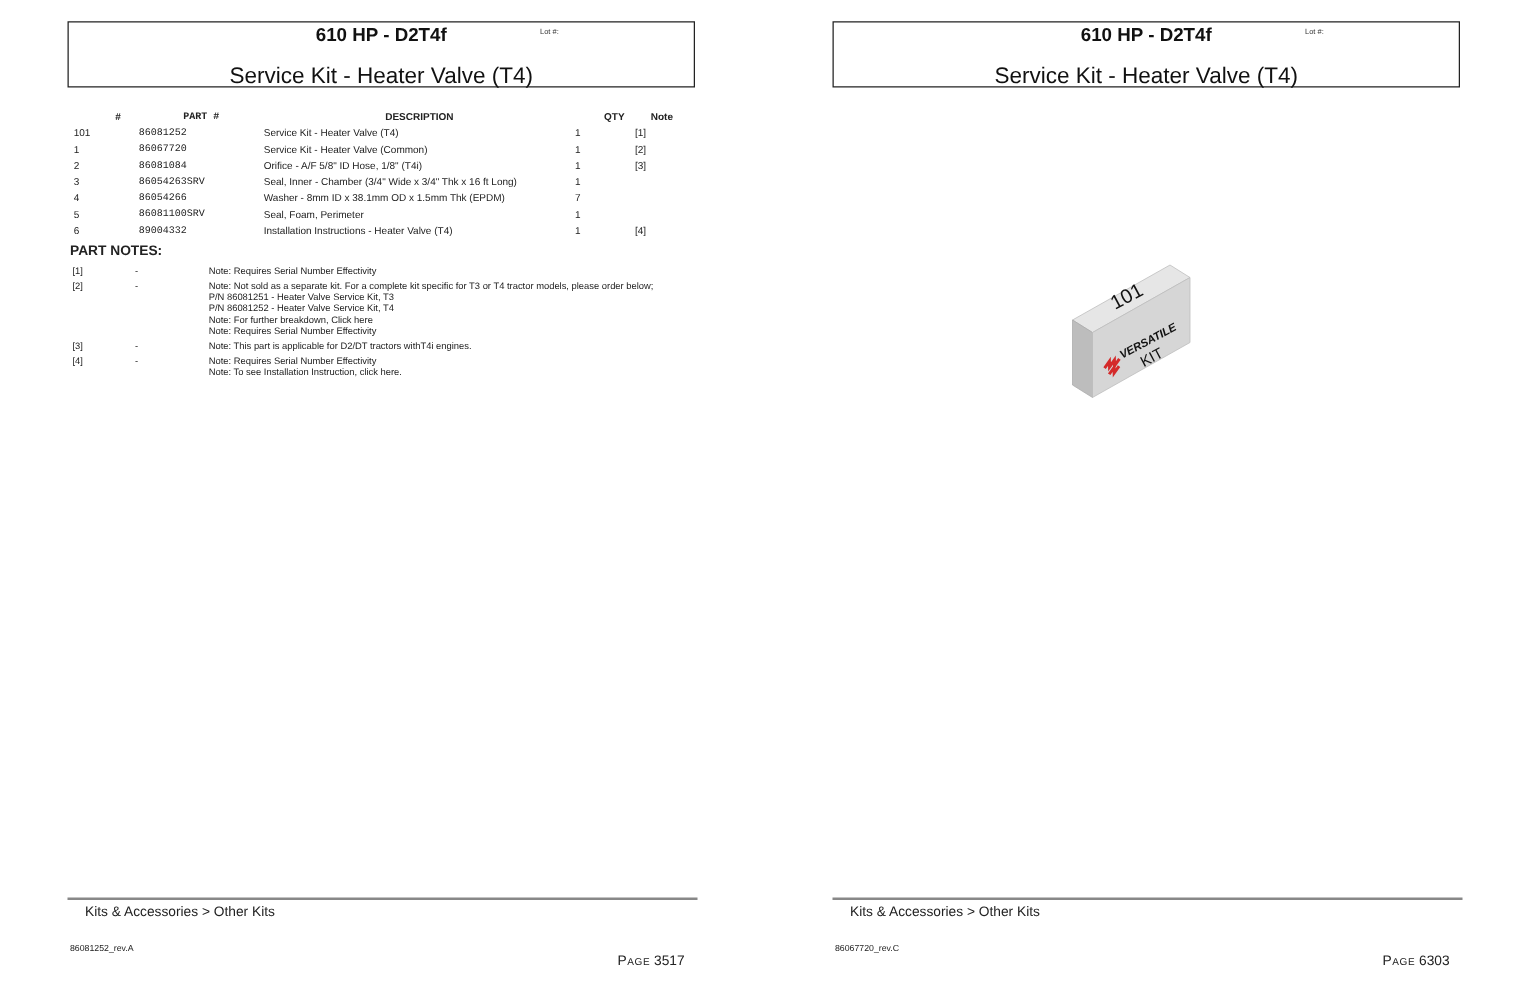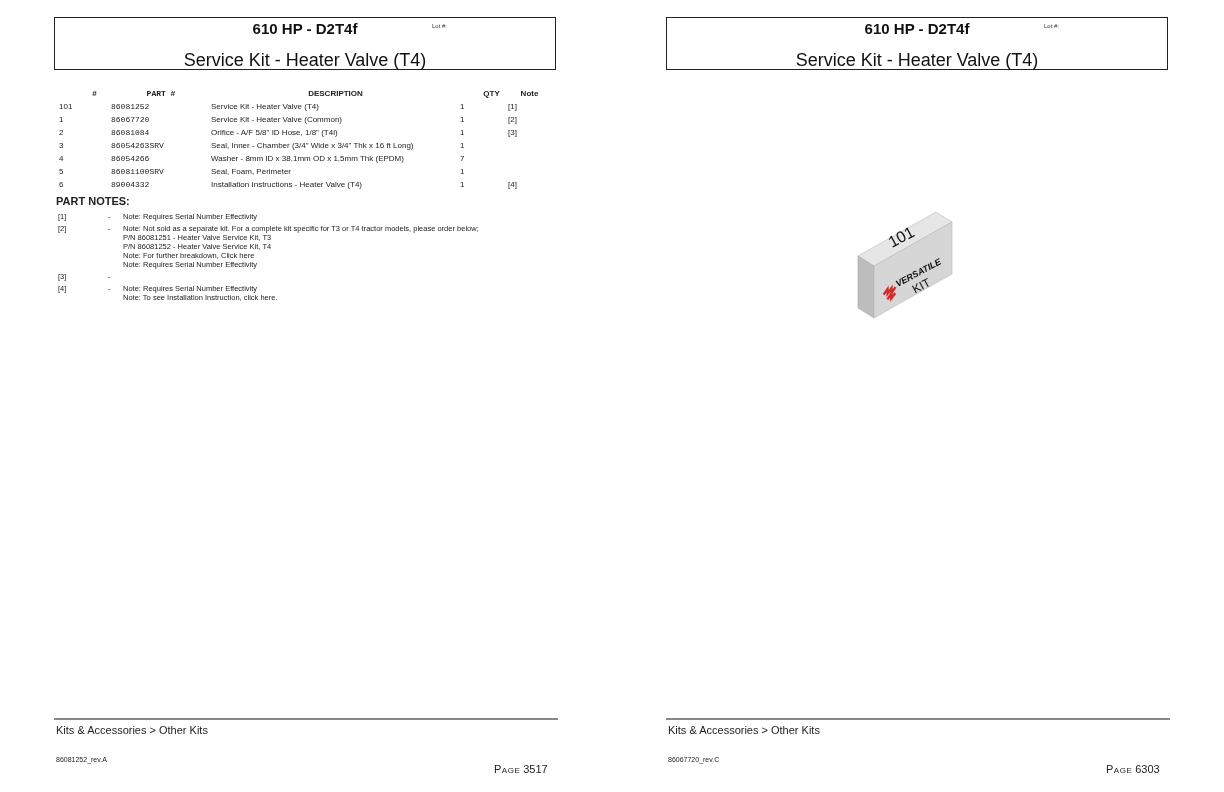--- a/index.html
+++ b/index.html
@@ -48,28 +48,28 @@
     th.c-note { text-align: left; padding-left: 3px !important; box-sizing: border-box; }
     td.c-num { padding-left: 3px !important; }
 
     .notes {
       position: absolute; left: 56px; top: 195px; width: 500px; font-size: 7.5px; color: #222;
     }
     .notes-title { font-weight: bold; font-size: 11px; margin-bottom: 5px; }
     .note-row { display: flex; margin-bottom: 3px; line-height: 9px; }
     .note-ref { width: 50px; padding-left: 2px; }
     .note-dash { width: 15px; }
-    .note-lines { flex: 1; }
+    .note-lines { flex: 1; margin-left: 44px; }
 
     .footer-line {
       position: absolute; left: 54px; top: 718px; width: 504px; height: 2px; background: #888;
     }
     .page.right .footer-line { left: 54px; width: 504px; }
     .breadcrumb {
-      position: absolute; left: 56px; top: 724px; font-size: 11px; color: #222;
+      position: absolute; left: 68px; top: 724px; font-size: 11px; color: #222;
     }
     .docref {
       position: absolute; left: 56px; top: 756px; font-size: 7px; color: #222;
     }
     .page-num {
       position: absolute; left: 494px; top: 763px; font-size: 11px; color: #222; text-align: center;
     }
     .page-num .pg { font-size: 8px; letter-spacing: 0.5px; margin-right: 3px; }
     .page-num .pg .cap { font-size: 11px; }
 
@@ -167,20 +167,23 @@
         <div>P/N 86081251 - Heater Valve Service Kit, T3</div>
         <div>P/N 86081252 - Heater Valve Service Kit, T4</div>
         <div>Note: For further breakdown, Click here</div>
         <div>Note: Requires Serial Number Effectivity</div>
       </div>
     </div>
 
     <div class="note-row">
       <div class="note-ref">[3]</div>
       <div class="note-dash">-</div>
+      <div class="note-lines">
+        <div>Note: This part is applicable for D2/DT tractors withT4i engines.</div>
+      </div>
     </div>
 
     <div class="note-row">
       <div class="note-ref">[4]</div>
       <div class="note-dash">-</div>
       <div class="note-lines">
         <div>Note: Requires Serial Number Effectivity</div>
         <div>Note: To see Installation Instruction, click here.</div>
       </div>
     </div>

